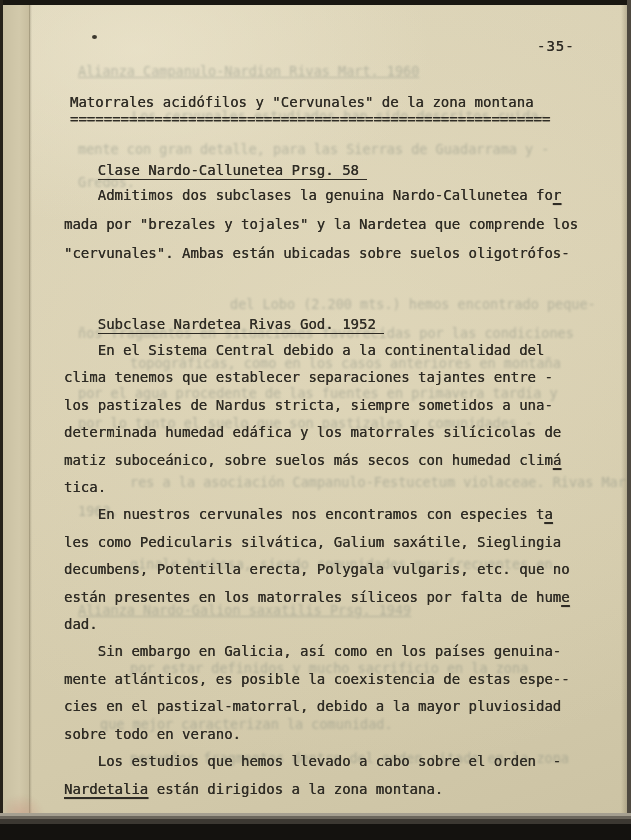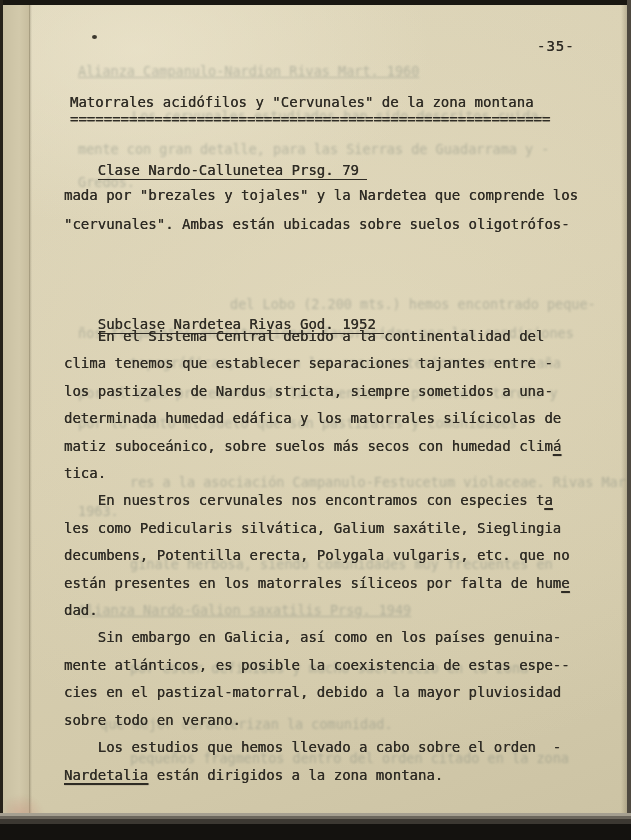--- a/index.html
+++ b/index.html
@@ -36,21 +36,21 @@
 
   
   .ink{position:absolute;z-index:10;color:#2e2b24;font-size:14px;white-space:pre;
     text-shadow:0 0 .6px rgba(46,43,36,.85), .4px .4px 0 rgba(46,43,36,.25);}
   #page-number{top:38px;left:537px;letter-spacing:1px;}
   #doc-title{top:94px;left:70px;}
   #title-rule{top:111px;left:70px;letter-spacing:0;}
   #heading-clase{top:146px;left:64px;}
   #para-1{top:181px;left:64px;line-height:28.8px;}
   #heading-subclase{top:300px;left:64px;}
-  #body-block{top:323px;left:64px;line-height:27.4px;}
+  #body-block{top:337px;left:64px;line-height:27.4px;}
   .hline{display:inline-block;border-bottom:1.6px solid #2e2b24;padding-bottom:1px;}
   .u{text-decoration:underline;text-underline-offset:3px;text-decoration-thickness:1.5px;}
 
   
   .ghost{position:absolute;z-index:4;color:#7d8579;font-size:13.5px;white-space:pre;
     opacity:.42;filter:blur(1.25px);}
   .ghost.gu{text-decoration:underline;}
 </style>
 </head>
 <body>
@@ -75,24 +75,24 @@
       <div class="ghost" style="top: 716px; left: 100px;">que mejor caracterizan la comunidad.</div>
       <div class="ghost" style="top: 750px; left: 130px;">pequeños fragmentos dentro del orden citado en la zona</div>
     </div>
 
   <div class="ink" id="page-number">-35-</div>
 
   <div class="ink" id="doc-title">Matorrales acidófilos y "Cervunales" de la zona montana</div>
   <div class="ink" id="title-rule">=========================================================</div>
 
   <div class="ink" id="heading-clase">
-    <span class="hline">Clase Nardo-Callunetea Prsg. 79 </span>
+    <span class="hline">Clase Nardo-Callunetea Prsg. 58 </span>
   </div>
 
-  <div class="ink" id="para-1"><div>mada por "brezales y tojales" y la Nardetea que comprende los</div><div>"cervunales". Ambas están ubicadas sobre suelos oligotrófos-</div></div>
+  <div class="ink" id="para-1"><div>    Admitimos dos subclases la genuina Nardo-Callunetea fo<span class="u">r</span></div><div>mada por "brezales y tojales" y la Nardetea que comprende los</div><div>"cervunales". Ambas están ubicadas sobre suelos oligotrófos-</div></div>
 
   <div class="ink" id="heading-subclase">
     <span class="hline">Subclase Nardetea Rivas God. 1952 </span>
   </div>
 
   <div class="ink" id="body-block"><div>    En el Sistema Central debido a la continentalidad del</div><div>clima tenemos que establecer separaciones tajantes entre -</div><div>los pastizales de Nardus stricta, siempre sometidos a una-</div><div>determinada humedad edáfica y los matorrales silícicolas de</div><div>matiz suboceánico, sobre suelos más secos con humedad clim<span class="u">á</span></div><div>tica.</div><div>    En nuestros cervunales nos encontramos con especies t<span class="u">a</span></div><div>les como Pedicularis silvática, Galium saxátile, Sieglingia</div><div>decumbens, Potentilla erecta, Polygala vulgaris, etc. que no</div><div>están presentes en los matorrales síliceos por falta de hum<span class="u">e</span></div><div>dad.</div><div>    Sin embargo en Galicia, así como en los países genuina-</div><div>mente atlánticos, es posible la coexistencia de estas espe--</div><div>cies en el pastizal-matorral, debido a la mayor pluviosidad</div><div>sobre todo en verano.</div><div>    Los estudios que hemos llevado a cabo sobre el orden  -</div><div><span class="u">Nardetalia</span> están dirigidos a la zona montana.</div></div>
 
   <div id="speck"></div>
   <div id="pink-mark"></div>
 

